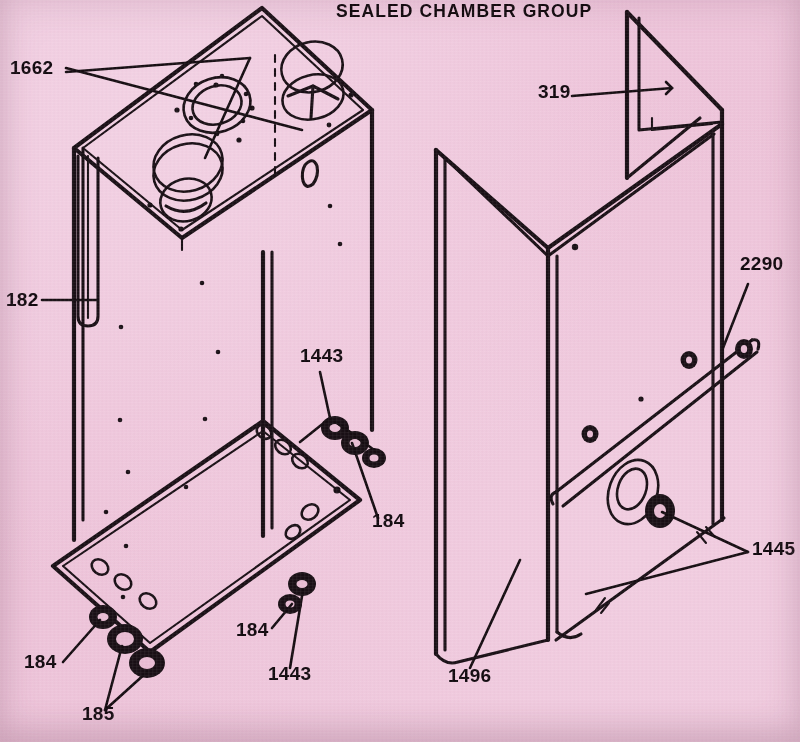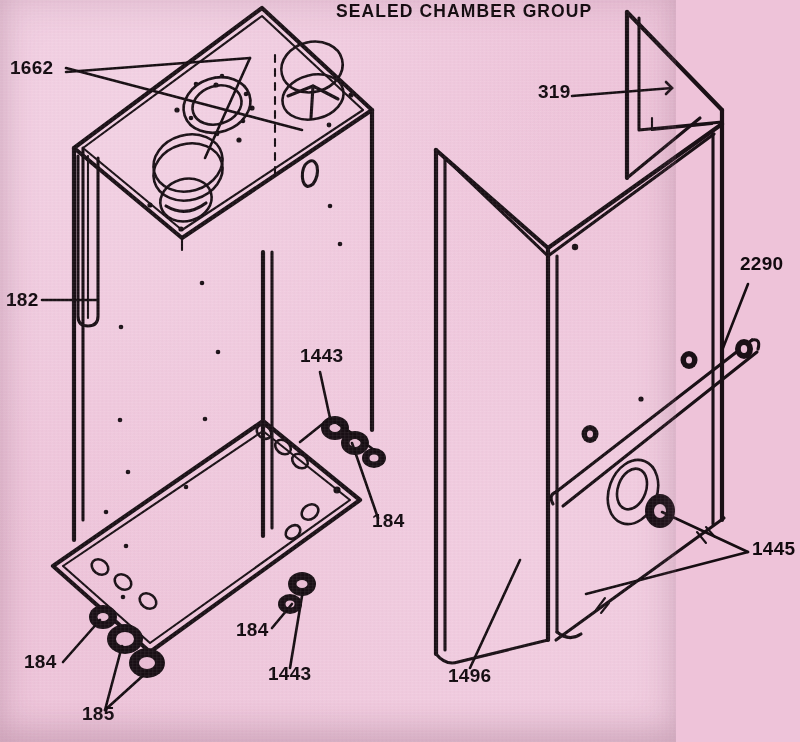--- a/index.html
+++ b/index.html
@@ -2,26 +2,25 @@
 <html><head>
 <meta charset="utf-8">
 <style>
   html,body{margin:0;padding:0;}
   body{
     width:800px;height:742px;overflow:hidden;
     background:#eec3d9;
     font-family:"Liberation Sans",sans-serif;
   }
   #page{
-    position:relative;width:640px;height:742px;
+    position:relative;width:800px;height:742px;
     background:
       radial-gradient(ellipse at 20% 15%, #f3d2e4 0%, rgba(243,210,228,0) 55%),
       radial-gradient(ellipse at 80% 75%, #f2cee1 0%, rgba(242,206,225,0) 60%),
       linear-gradient(160deg,#f0c9de 0%,#eec3d9 45%,#efc7dc 100%);
-    padding-left: 36px;
   }
   
   #grain{
     position:absolute;inset:0;pointer-events:none;opacity:.30;
     background-image:
       repeating-linear-gradient(0deg, rgba(255,255,255,.25) 0px, rgba(255,255,255,0) 1px, rgba(0,0,0,.035) 2px, rgba(255,255,255,0) 3px),
       repeating-linear-gradient(90deg, rgba(255,255,255,.18) 0px, rgba(0,0,0,.03) 2px, rgba(255,255,255,0) 4px);
   }
   #edgeshade{
     position:absolute;inset:0;pointer-events:none;

